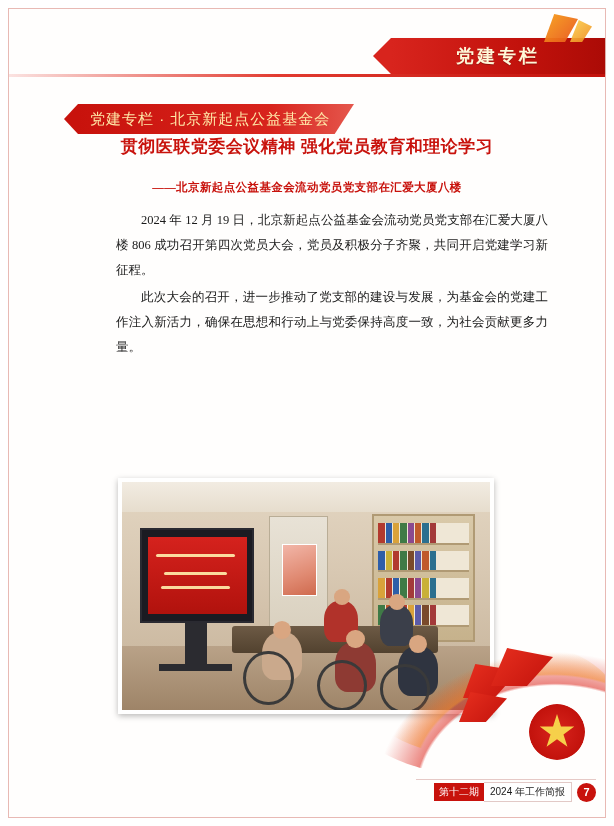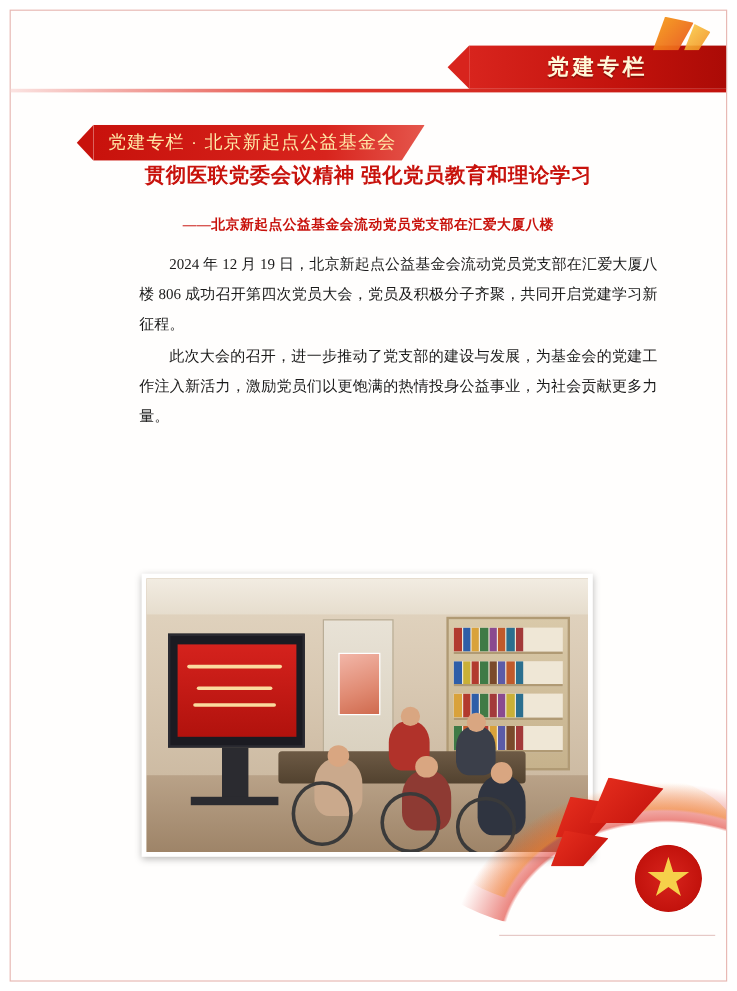--- a/index.html
+++ b/index.html
@@ -425,21 +425,21 @@
     <div class="tick"></div>
     <div class="bg"></div>
     <div class="txt">党建专栏 · 北京新起点公益基金会</div>
   </div>
 
   <div class="article-title">贯彻医联党委会议精神 强化党员教育和理论学习</div>
   <div class="article-subtitle">——北京新起点公益基金会流动党员党支部在汇爱大厦八楼</div>
 
   <div class="body-text">
     <p>2024 年 12 月 19 日，北京新起点公益基金会流动党员党支部在汇爱大厦八楼 806 成功召开第四次党员大会，党员及积极分子齐聚，共同开启党建学习新征程。</p>
-    <p>此次大会的召开，进一步推动了党支部的建设与发展，为基金会的党建工作注入新活力，激励党员们以更饱满的热情投身公益事业，为社会贡献更多力量。</p>
+    <p>此次大会的召开，进一步推动了党支部的建设与发展，为基金会的党建工作注入新活力，确保在思想和行动上与党委保持高度一致，为社会贡献更多力量。</p>
   </div>
 
   <div class="photo-wrap">
     <div class="photo">
       <div class="ph-wall"></div>
       <div class="ph-ceiling"></div>
       <div class="ph-floor"></div>
 
       <div class="ph-tv">
         <div class="ph-tv-inner">
@@ -498,13 +498,18 @@
     <div class="flag-group">
       <div class="fl" style="left:6px; top:20px; width:56px; height:34px; clip-path: polygon(0 100%, 22% 0, 100% 20%, 56% 100%);"></div>
       <div class="fl" style="left:34px; top:4px; width:62px; height:38px; clip-path: polygon(0 100%, 26% 0, 100% 24%, 58% 100%);"></div>
       <div class="fl" style="left:2px; top:48px; width:48px; height:30px; clip-path: polygon(0 100%, 24% 0, 100% 22%, 56% 100%);"></div>
     </div>
     <div class="star-ring"></div>
     <div class="flag-star"></div>
   </div>
 
   <div class="footer-rule"></div>
+  <div class="footer">
+    <span class="issue">第十二期</span>
+    <span class="rep">2024 年工作简报</span>
+    <span class="pagenum">7</span>
+  </div>
 </div>
 
 </body></html>

